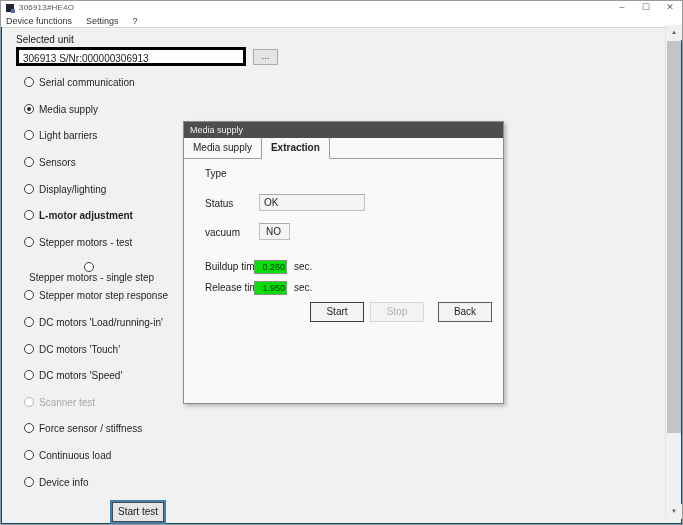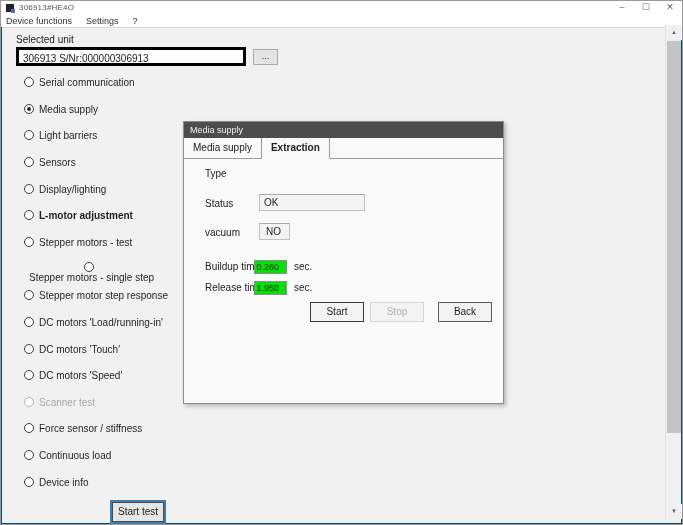--- a/index.html
+++ b/index.html
@@ -50,21 +50,21 @@
   .tab-row { position:absolute; top:16px; left:0; right:0; height:21px; background:#f9f9f9; display:flex; border-bottom:1px solid #9c9c9c; }
   .tab { font-size:10px; color:#222; padding:4px 9px 0 9px; border-right:1px solid #9c9c9c; height:21px; }
   .tab.active { font-weight:bold; border-bottom:1px solid #f9f9f9; margin-bottom:-1px; }
 
   .dlg-label { position:absolute; font-size:10px; color:#222; }
   #type-field { position:absolute; left:75px; top:42px; width:224px; height:19px; background:#fff; border:1px solid #2d7fc1; font-size:10px; padding:3px 2px 0 3px; }
   #type-field .selected-text { background:#55a2e4; color:#06243d; padding:0 1px; }
   #status-field { position:absolute; left:75px; top:72px; width:106px; height:17px; background:#f4f4f4; border:1px solid #c0c0c0; border-top-color:#a9a9a9; font-size:10px; color:#222; padding:2px 0 0 4px; }
   #vacuum-field { position:absolute; left:75px; top:101px; width:31px; height:17px; background:#f4f4f4; border:1px solid #c0c0c0; border-top-color:#a9a9a9; font-size:10px; color:#222; padding:2px 0 0 6px; }
 
-  .green-field { position:absolute; left:70px; width:33px; height:14px; background:#08df08; border:1px solid #8f8f8f; font-size:9px; color:#103000; text-align:right; padding:1px 7px 0 0; }
+  .green-field { position:absolute; left:70px; width:33px; height:14px; background:#08df08; border:1px solid #8f8f8f; font-size:9px; color:#103000; text-align:right; padding:1px 1px 0 0; }
   .sec-label { position:absolute; left:110px; font-size:10px; color:#222; }
 
   .dlg-btn { position:absolute; top:180px; width:54px; height:20px; background:#f3f3f3; font-size:10px; text-align:center; line-height:18px; color:#1c1c1c; }
   #btn-start { left:126px; border:1px solid #3c3c3c; }
   #btn-stop  { left:186px; border:1px solid #d6d6d6; color:#b0b0b0; }
   #btn-back  { left:254px; border:1px solid #5a5a5a; }
 </style>
 </head>
 <body>
 

